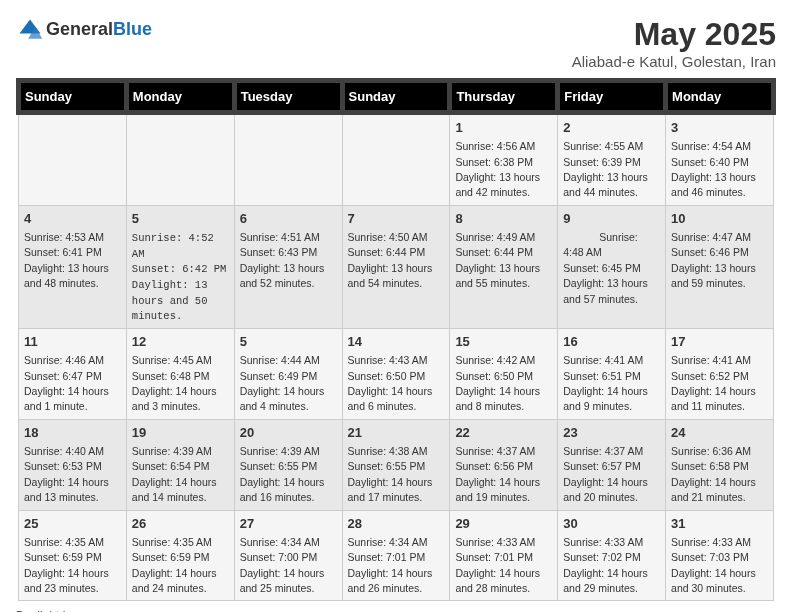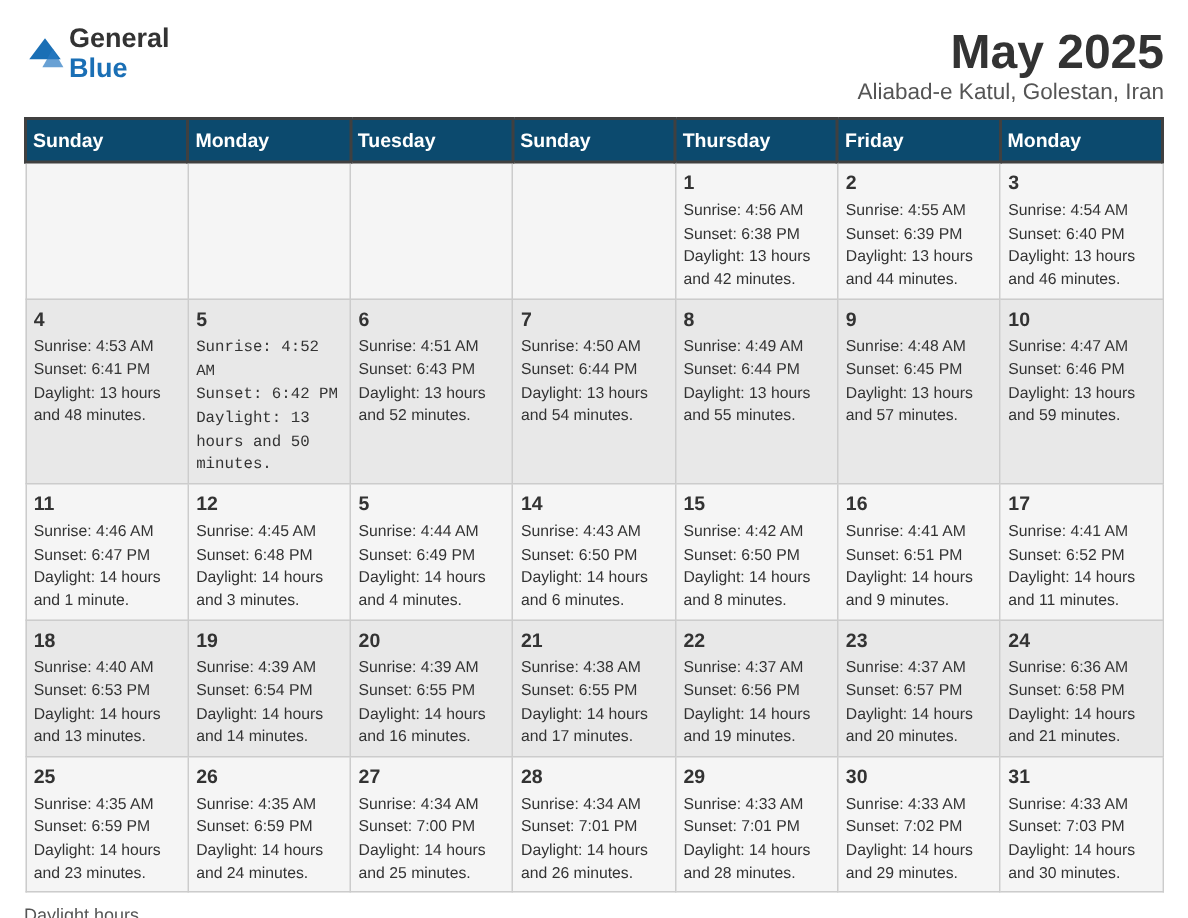--- a/index.html
+++ b/index.html
@@ -15,21 +15,21 @@
       justify-content: space-between;
       align-items: flex-start;
       margin-bottom: 8px;
     }
     .logo {
       display: flex;
       align-items: center;
     }
     .logo-text {
       display: flex;
-      flex-direction: column;
+      flex-direction: row;
       line-height: 1.1;
     }
     .logo-general {
       font-size: 18px;
       font-weight: bold;
       color: #333;
     }
     .logo-blue {
       font-size: 18px;
       font-weight: bold;
@@ -51,27 +51,27 @@
     .subtitle {
       font-size: 15px;
       color: #555;
     }
     table {
       width: 100%;
       border-collapse: collapse;
       font-size: 11px;
     }
     thead th {
-      background-color: #0c4a6e;
+      background-color: #000000;
       color: #fff;
       font-size: 13px;
       font-weight: bold;
       padding: 6px 4px;
       text-align: left;
-      border: 2px solid #404040;
+      border: 5px solid #404040;
     }
     td {
       border: 1px solid #ccc;
       vertical-align: top;
       padding: 4px 5px;
       width: calc(100% / 7);
       min-height: 80px;
       height: 90px;
       color: #333;
       line-height: 1.4;
@@ -158,21 +158,21 @@
 Daylight: 13 hours and 50 minutes.</span></td>
         <td><span class="day-num">6</span><span class="day-info" style="white-space: pre-line;">Sunrise: 4:51 AM
 Sunset: 6:43 PM
 Daylight: 13 hours and 52 minutes.</span></td>
         <td><span class="day-num">7</span><span class="day-info" style="white-space: pre-line;">Sunrise: 4:50 AM
 Sunset: 6:44 PM
 Daylight: 13 hours and 54 minutes.</span></td>
         <td><span class="day-num">8</span><span class="day-info" style="white-space: pre-line;">Sunrise: 4:49 AM
 Sunset: 6:44 PM
 Daylight: 13 hours and 55 minutes.</span></td>
-        <td><span class="day-num">9</span><span class="day-info" style="white-space: pre-line;">Sunrise: 4:48 AM
+        <td><span class="day-num">9</span><span class="day-info" style="white-space: pre-line; margin-left: 36px;">Sunrise: 4:48 AM
 Sunset: 6:45 PM
 Daylight: 13 hours and 57 minutes.</span></td>
         <td><span class="day-num">10</span><span class="day-info" style="white-space: pre-line;">Sunrise: 4:47 AM
 Sunset: 6:46 PM
 Daylight: 13 hours and 59 minutes.</span></td>
       </tr>
       <tr>
         <td><span class="day-num">11</span><span class="day-info" style="white-space: pre-line;">Sunrise: 4:46 AM
 Sunset: 6:47 PM
 Daylight: 14 hours and 1 minute.</span></td>

